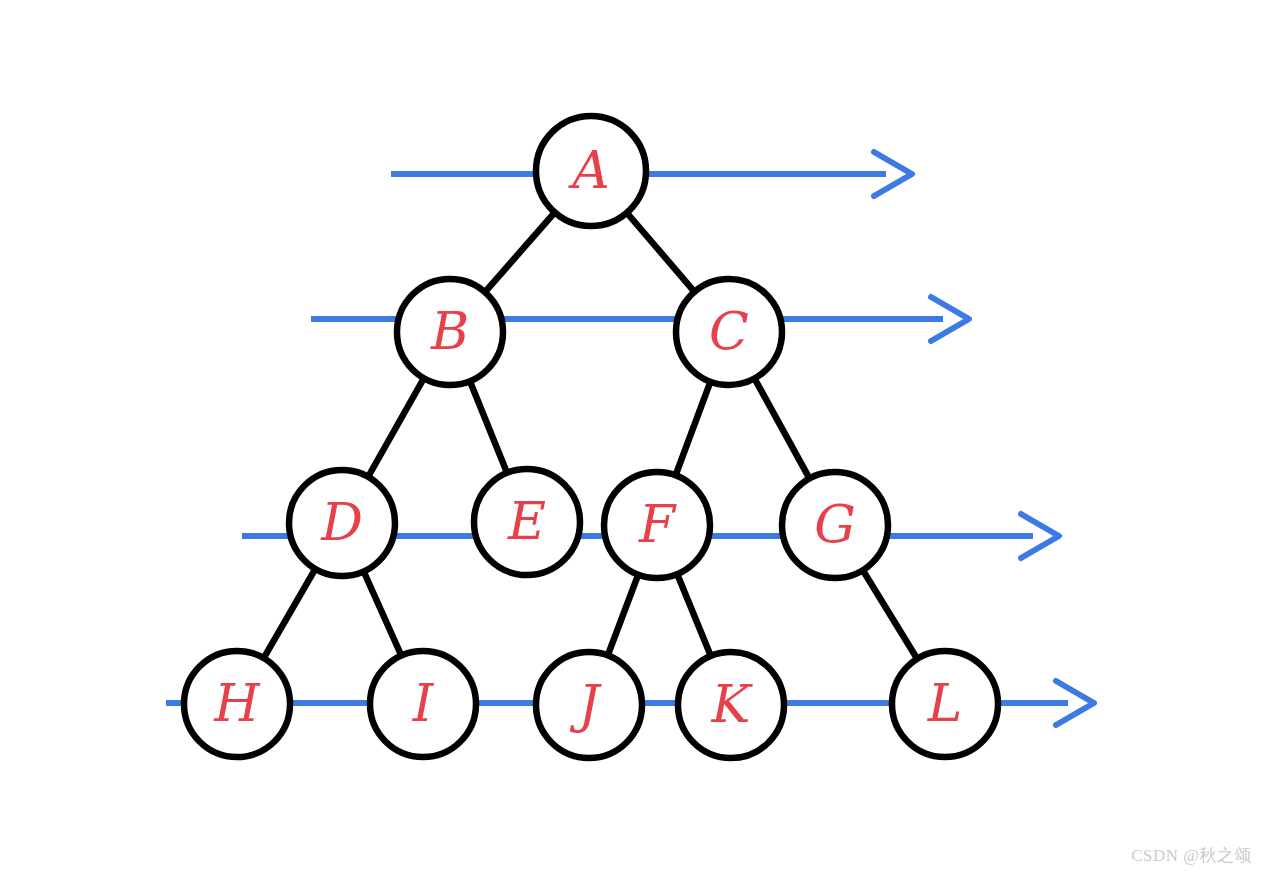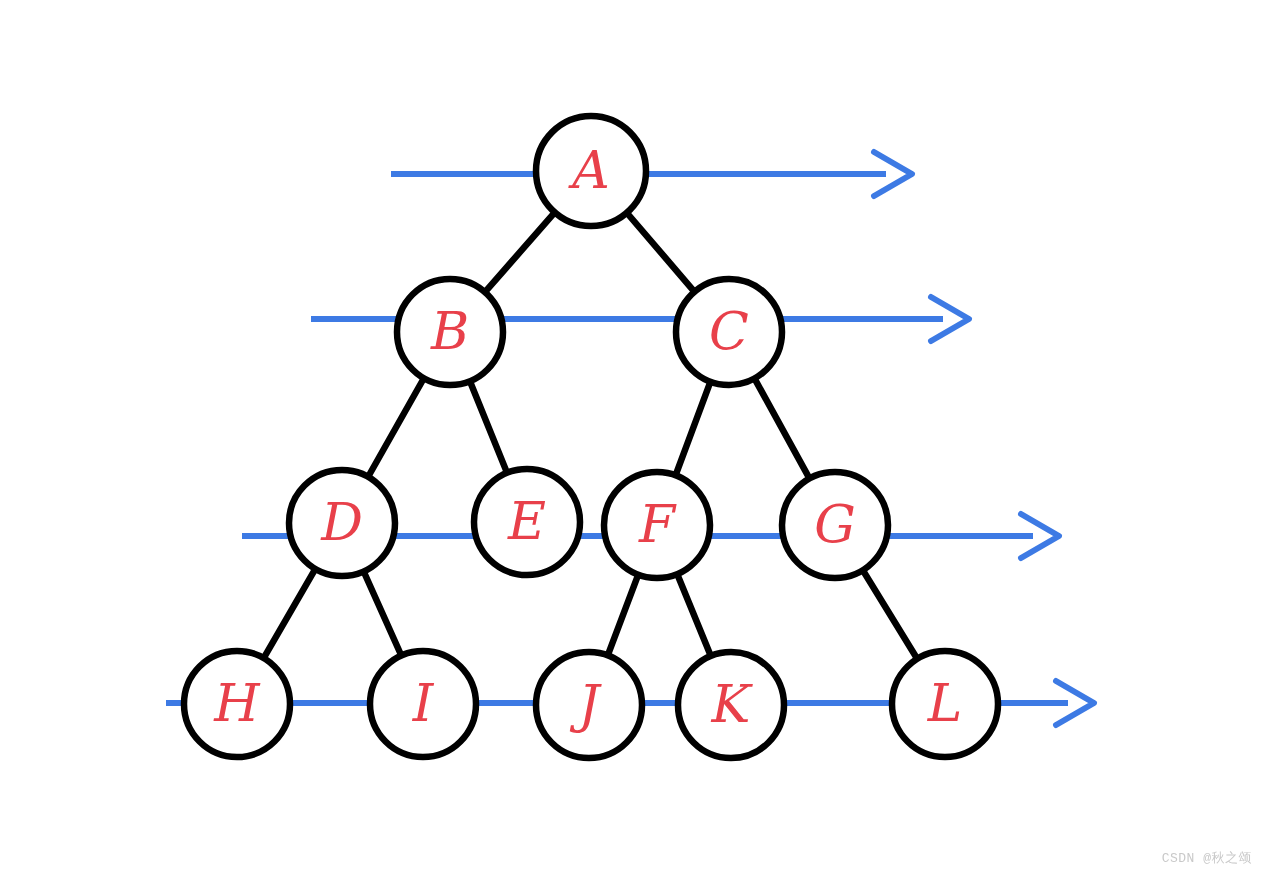--- a/index.html
+++ b/index.html
@@ -59,22 +59,22 @@
     stroke-width: 6;
     stroke-linecap: round;
     stroke-linejoin: round;
     fill: none;
   }
   #watermark {
     position: absolute;
     right: 16px;
     bottom: 10px;
     color: #c9c9c9;
-    font-size: 13px;
-    font-family: Liberation Mono, monospace;
+    font-size: 17px;
+    font-family: Liberation Serif, serif;
     letter-spacing: 0.5px;
     white-space: nowrap;
     user-select: none;
   }
 </style>
 </head>
 <body>
 
 <div id="canvas-wrap">
 

